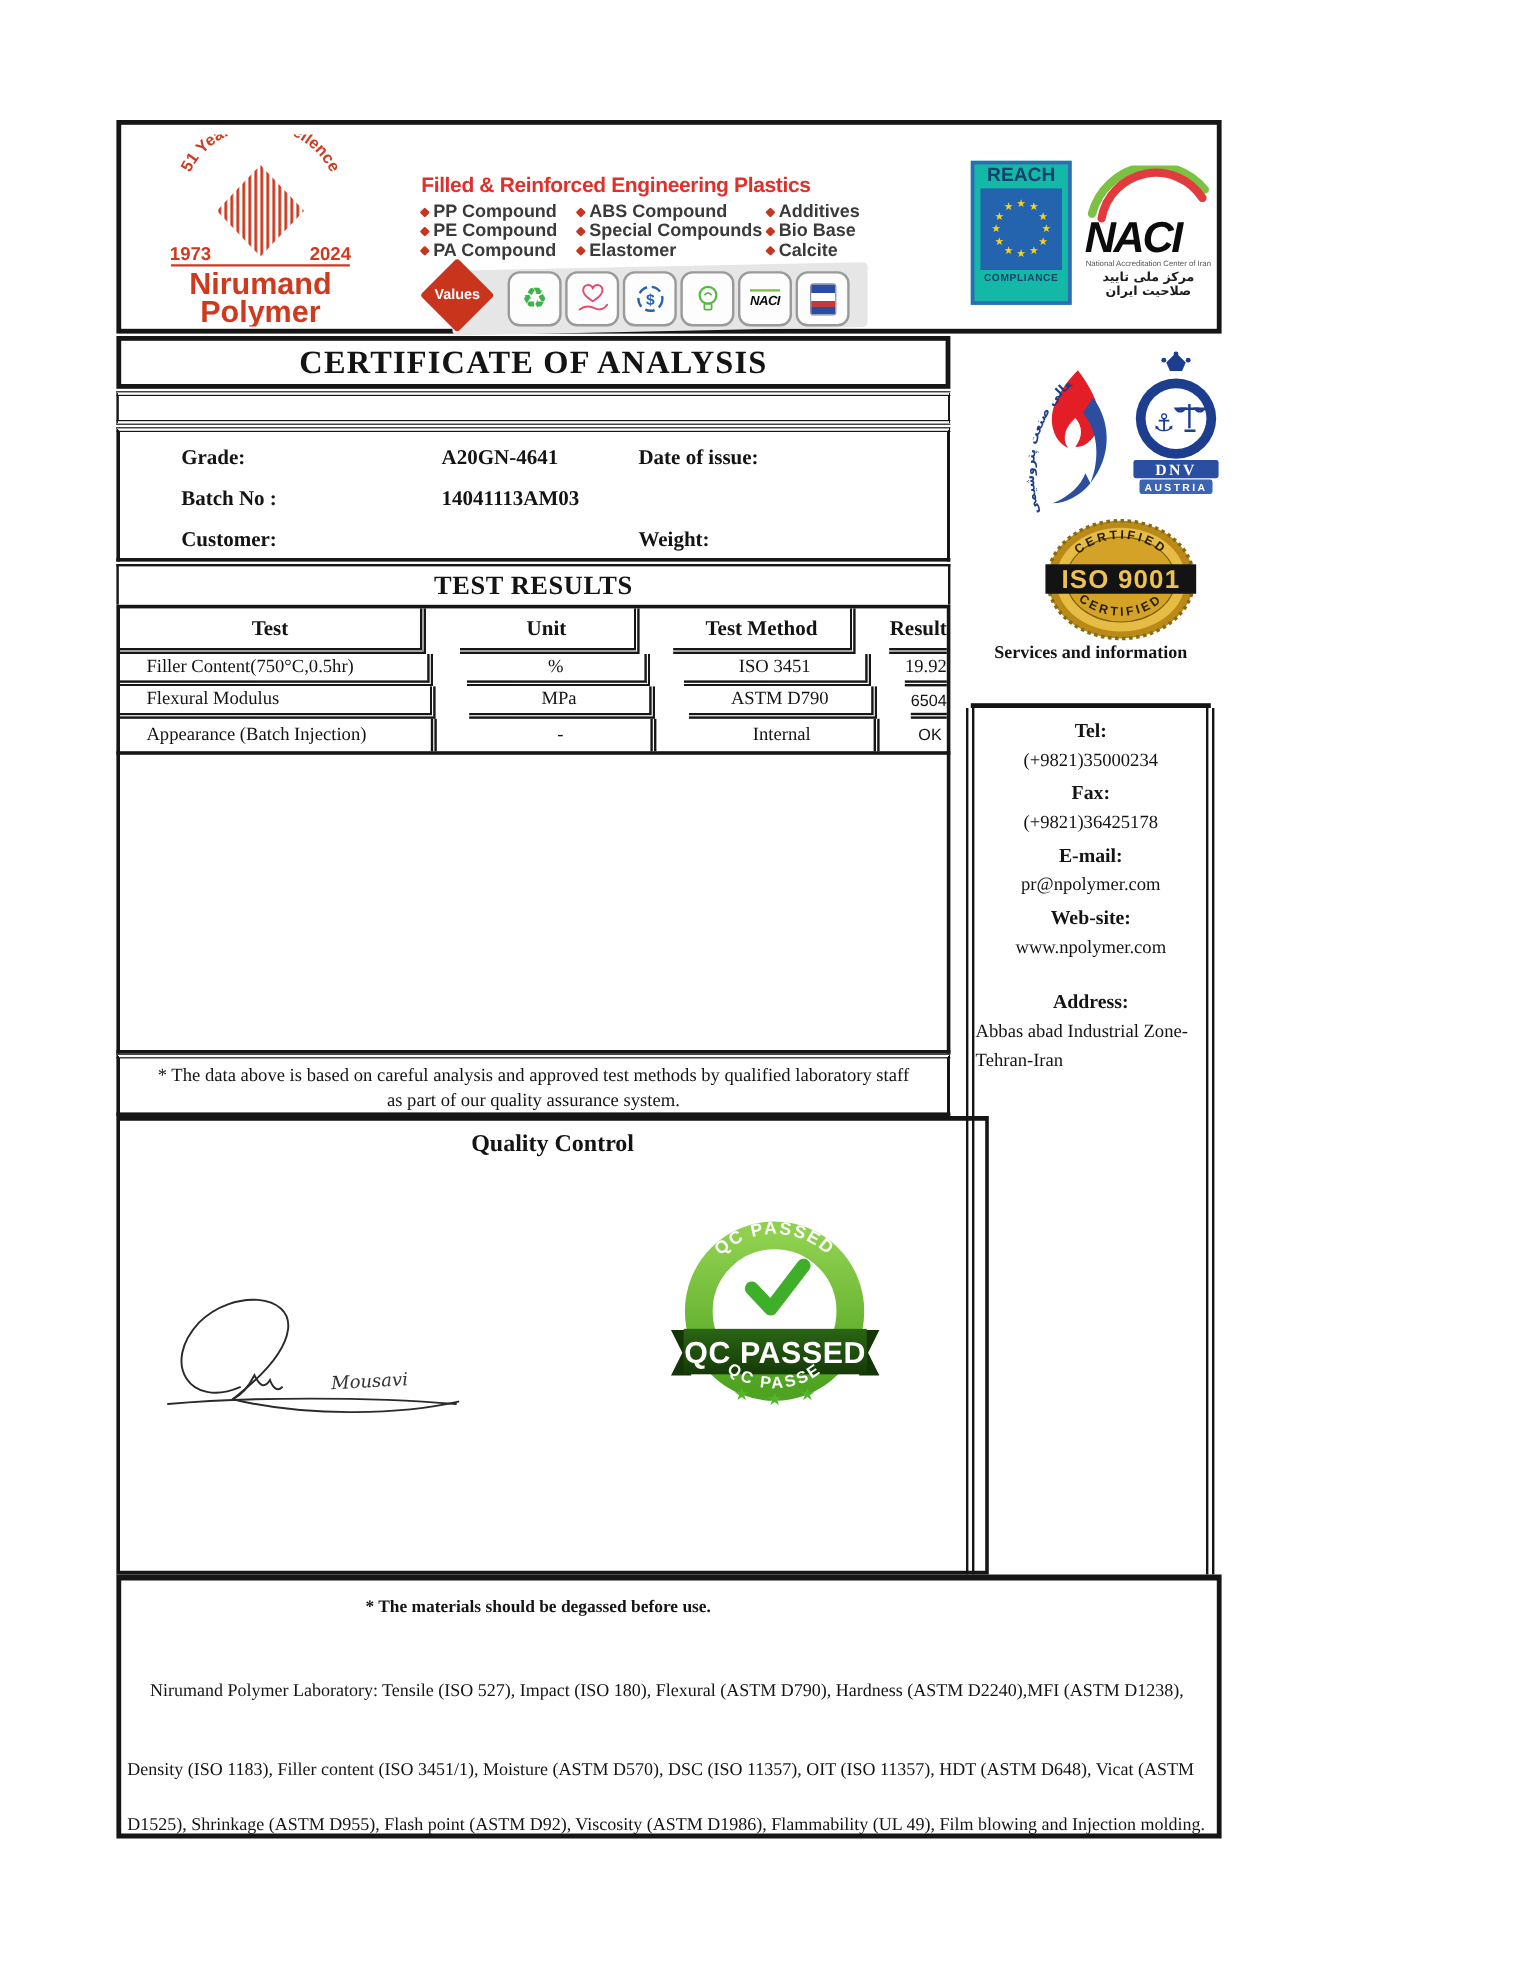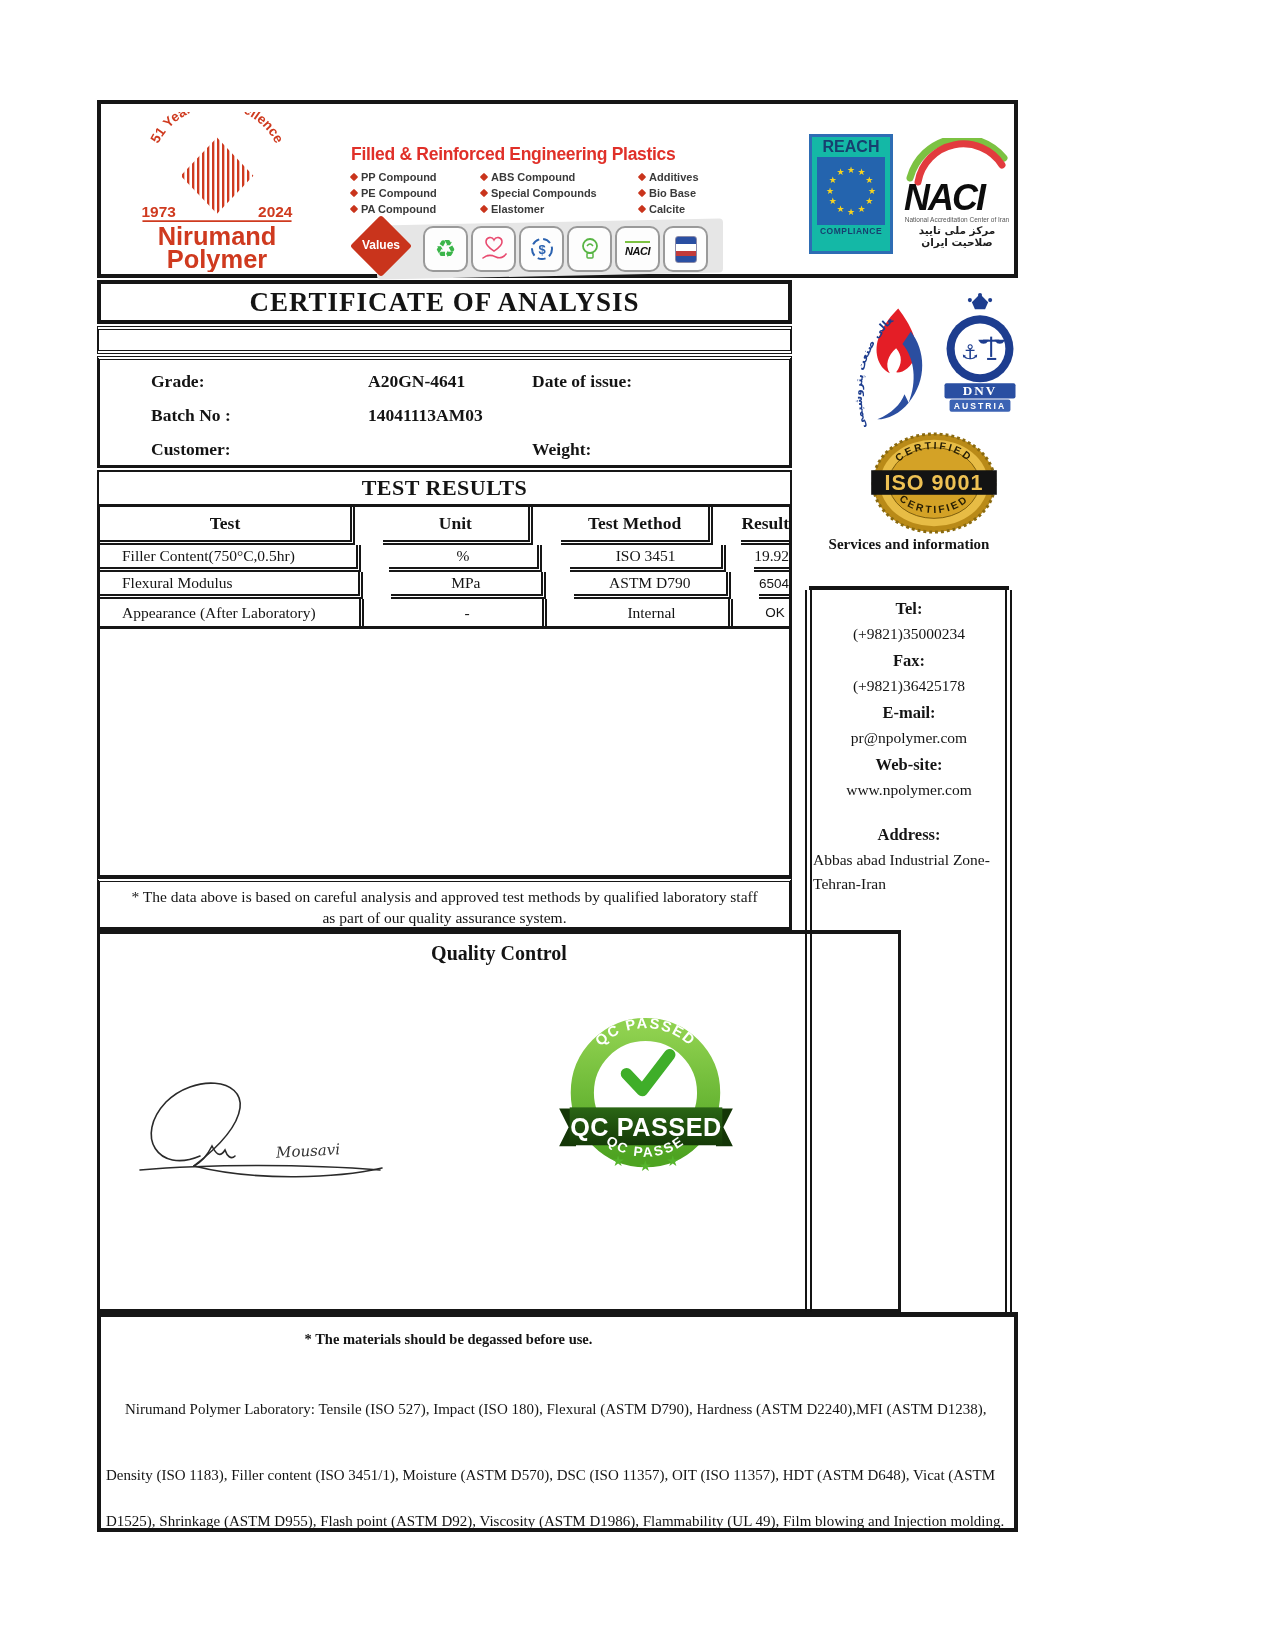--- a/index.html
+++ b/index.html
@@ -10,21 +10,21 @@
   .abs { position:absolute; }
 
   
   .hdr { left:0; top:0; width:921px; height:178px; border:4px solid #161616; background:#fff; }
   .nir-logo { position:absolute; left:16px; top:8px; }
   .prod { position:absolute; left:250px; top:40px; width:378px; }
   .prod-title { font-family:"Liberation Sans", sans-serif; font-weight:bold; font-size:17.5px;
                 color:#e03029; letter-spacing:-0.3px; white-space:nowrap; }
   .prod-cols { display:grid; grid-template-columns:124px 152px 92px; column-gap:6px; margin-top:4px; }
   .pitem { display:flex; align-items:center; gap:4px; font-family:"Liberation Sans", sans-serif;
-           font-weight:bold; font-size:11px; color:#3a3a3a; line-height:16px; white-space:nowrap; }
+           font-weight:bold; font-size:15px; color:#3a3a3a; line-height:16px; white-space:nowrap; }
   .bdot { width:6px; height:6px; background:#c9341c; transform:rotate(45deg); flex:0 0 6px; border-radius:1px; }
   .values-strip { position:absolute; left:250px; top:112px; width:372px; height:60px; }
   .strip-bg { position:absolute; left:26px; top:6px; width:346px; height:54px; background:#e6e6e6;
               border-radius:4px; transform:skewY(-1.2deg); }
   .values-diamond { position:absolute; left:2px; top:2px; width:56px; height:56px; }
   .values-diamond .dsq { position:absolute; left:6px; top:6px; width:44px; height:44px; background:#c9341c;
               transform:rotate(45deg); border-radius:3px; }
   .values-diamond span { position:absolute; left:0; top:20px; width:56px; text-align:center; color:#fff;
               font-family:"Liberation Sans", sans-serif; font-weight:bold; font-size:12px; }
   .tiles { position:absolute; left:72px; top:10px; display:flex; gap:3px; }
@@ -69,21 +69,21 @@
   .c1 { width:264px; justify-content:flex-start; padding-left:22px; }
   .c2 { width:155px; } .c3 { width:158px; } .c4 { flex:1; border-right:none; }
   .thead .tcell { height:38px; font-weight:bold; font-size:17.5px; justify-content:center; padding-left:0; }
   .tdata .tcell { height:27px; }
   .tdata:last-child .tcell { border-bottom:none; }
   .sans-val { font-family:"Liberation Sans", sans-serif; font-size:13.5px; }
   .empty-box { left:0; top:526px; width:695px; height:252px; border:3px solid #161616; border-top:none; }
   .note-box { left:0; top:778px; width:695px; height:52px; border:3px solid #161616;
               border-top:4px double #161616; text-align:center; font-size:15.5px; line-height:21px;
               padding:4px 26px 0 26px; }
-  .qc-box { left:0; top:830px; width:804px; height:382px; border:3px solid #161616; border-top-width:4px; }
+  .qc-box { left:0; top:830px; width:727px; height:382px; border:3px solid #161616; border-top-width:4px; }
   .qc-title { position:absolute; left:0; top:8px; width:100%; text-align:center; font-weight:bold; font-size:20px; }
   .sig-svg { position:absolute; left:28px; top:124px; }
   .sig-name { position:absolute; left:176px; top:208px; font-family:"DejaVu Serif", serif; font-style:italic;
               font-size:15px; color:#333; transform:rotate(-3deg); }
   .qc-badge { position:absolute; left:458px; top:66px; }
 
   
   .side-rule { left:712px; top:486px; width:200px; height:4px; background:#141414; }
   .side-left { left:708px; top:490px; width:7px; height:722px;
                border-left:2px solid #141414; border-right:2px solid #141414; }
@@ -288,21 +288,21 @@
       <div class="tcell c3">ISO 3451</div>
       <div class="tcell c4">19.92</div>
     </div>
     <div class="trow tdata">
       <div class="tcell c1">Flexural Modulus</div>
       <div class="tcell c2">MPa</div>
       <div class="tcell c3">ASTM D790</div>
       <div class="tcell c4 sans-val">6504</div>
     </div>
     <div class="trow tdata">
-      <div class="tcell c1">Appearance (After Laboratory)</div>
+      <div class="tcell c1">Appearance (Batch Injection)</div>
       <div class="tcell c2">-</div>
       <div class="tcell c3">Internal</div>
       <div class="tcell c4 sans-val">OK</div>
     </div>
   </div>
 
   <div class="abs empty-box"></div>
 
   <div class="abs note-box">* The data  above is based on careful analysis and approved test methods by qualified laboratory staff as part of our quality assurance system.</div>
 

